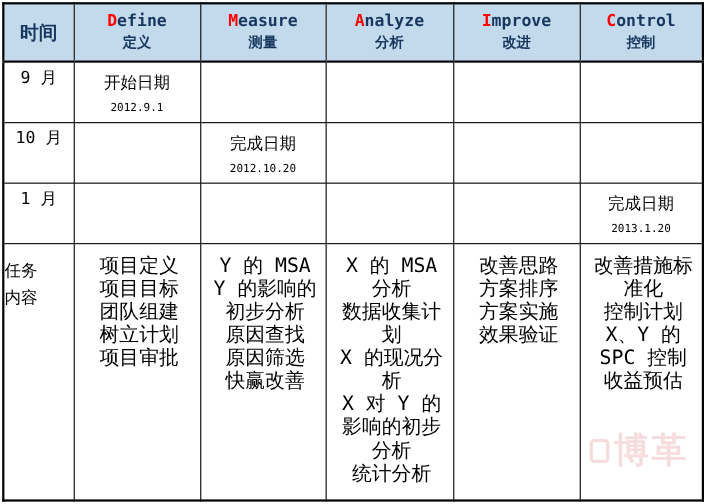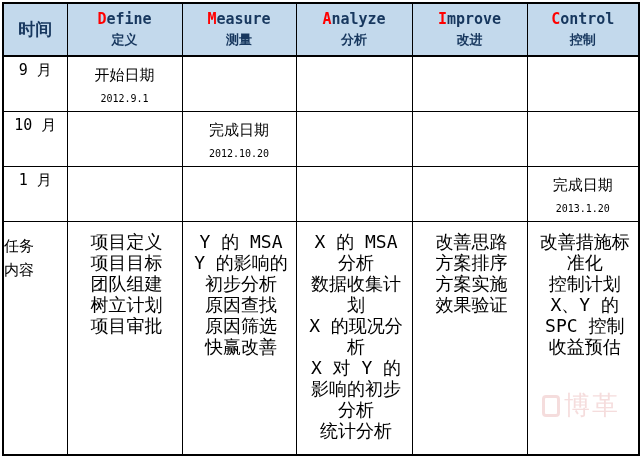--- a/index.html
+++ b/index.html
@@ -74,21 +74,21 @@
     text-align:center;
     pointer-events:none;
   }
   .wm-row{display:flex;align-items:center;justify-content:center;gap:4px;}
   .wm-logo{
     display:inline-block;width:18px;height:22px;
     border:3px solid var(--watermark,#eec2c2);
     border-radius:4px;
     box-sizing:border-box;
   }
-  .wm-brand{font-size:26px;font-weight:normal;letter-spacing:2px;}
+  .wm-brand{font-size:32px;font-weight:bold;letter-spacing:2px;}
   .wm-url{font-size:12px;font-weight:bold;margin-top:3px;letter-spacing:0.5px;}
 </style>
 </head>
 <body>
 
 <div class="page">
   <table class="grid">
     <colgroup>
       <col style="width:64px">
       <col style="width:115px">

